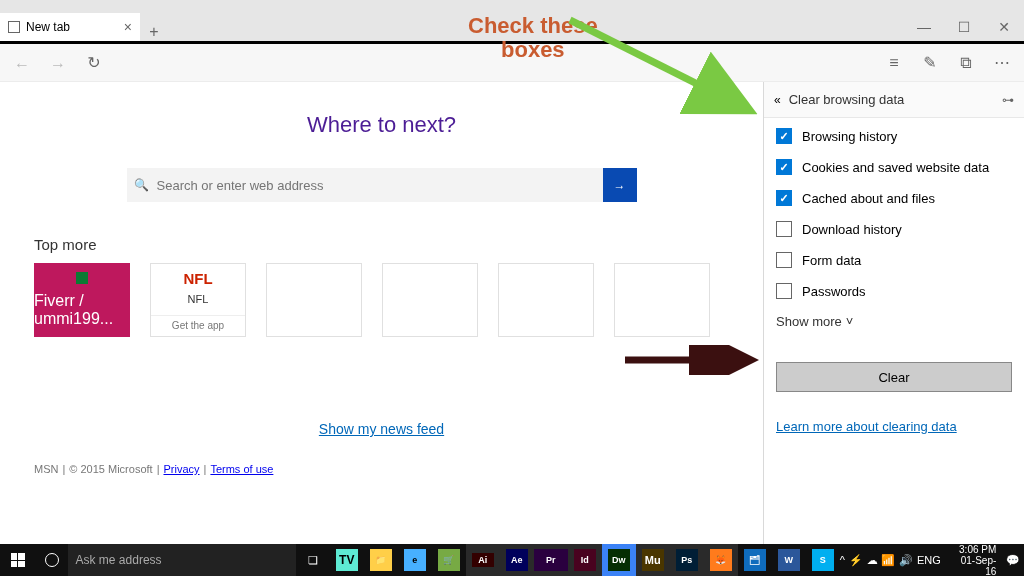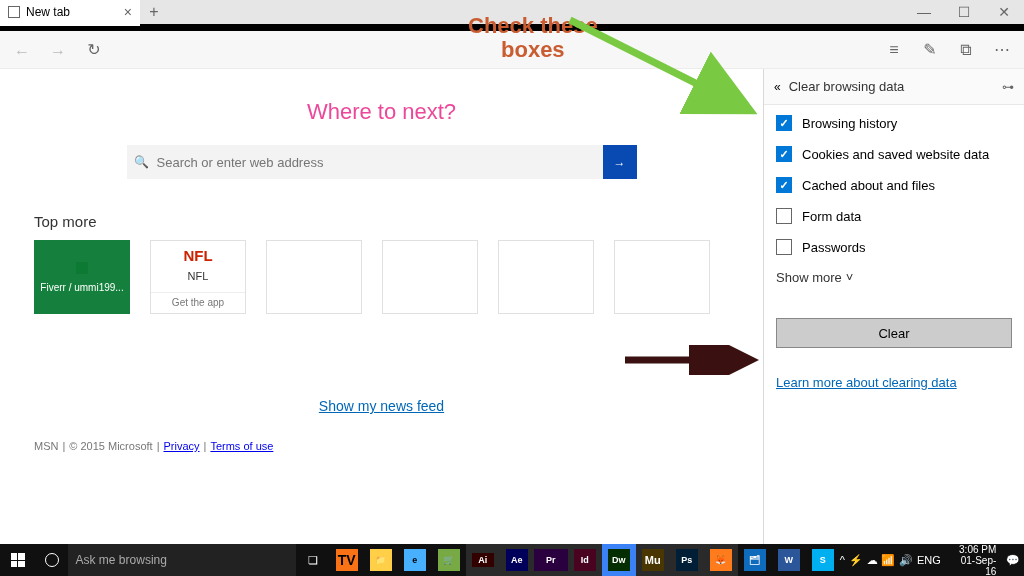--- a/index.html
+++ b/index.html
@@ -1,18 +1,18 @@
 <!DOCTYPE html>
 <html><head>
 <meta charset="utf-8">
 <style>
 *{margin:0;padding:0;box-sizing:border-box;font-family:"Segoe UI",Arial,sans-serif;}
 body{width:1024px;height:576px;overflow:hidden;background:#fff;position:relative;font-size:12px;}
 .window{width:100%;height:544px;background:#fff;display:flex;flex-direction:column;}
-.titlebar{height:31px;background:#e6e6e6;display:flex;align-items:center;border-bottom:7px solid #000000;}
+.titlebar{height:44px;background:#e6e6e6;display:flex;align-items:flex-end;border-bottom:3px solid #000000;}
 .tab{height:28px;background:#fff;padding:0 8px;display:flex;align-items:center;gap:6px;min-width:140px;position:relative;}
 .tab-icon{width:12px;height:12px;border:1px solid #666;}
 .tab-close{margin-left:auto;color:#666;font-size:14px;}
 .newtab-btn{width:28px;text-align:center;color:#666;font-size:16px;}
 .spacer{flex:1;}
 .wbtn{width:40px;height:28px;display:flex;align-items:center;justify-content:center;color:#666;font-size:14px;}
 .toolbar{height:38px;display:flex;align-items:center;padding:0 8px;gap:8px;background:#f7f7f7;border-bottom:1px solid #ececec;}
 .tbtn{width:28px;height:28px;display:flex;align-items:center;justify-content:center;color:#666;font-size:16px;}
 .tbtn.dis{color:#bbb;}
 .content{flex:1;position:relative;background:#fff;}
@@ -21,30 +21,30 @@
 .sp-head .ttl{font-size:13px;color:#333;}
 .pin{margin-left:auto;font-size:12px;color:#666;}
 .sp-body{padding:10px 12px;display:flex;flex-direction:column;gap:15px;font-size:13px;}
 .cb-row{display:flex;align-items:center;gap:10px;}
 .cbox{width:16px;height:16px;border:1px solid #666;display:flex;align-items:center;justify-content:center;}
 .cbox.on{background:#0078d7;border-color:#0078d7;color:#fff;font-size:11px;font-weight:bold;}
 .showmore{color:#333;display:flex;align-items:center;gap:4px;}
 .clear-btn{margin-top:18px;height:30px;background:#ccc;border:1px solid #888;font-size:13px;}
 .learn{color:#0067b8;font-size:13px;margin-top:12px;}
 .main{position:absolute;left:0;right:261px;top:0;bottom:0;padding-top:30px;display:flex;flex-direction:column;align-items:center;}
-.h1{font-size:22px;color:#ec4899;font-weight:400;margin-bottom:20px;}
+.h1{font-size:22px;color:#4c1d95;font-weight:400;margin-bottom:30px;}
 .search{display:flex;align-items:center;width:510px;height:34px;background:#f3f3f3;}
 .search .mag{width:30px;text-align:center;color:#888;}
 .search input{flex:1;border:0;background:transparent;font-size:13px;color:#666;outline:none;}
 .search .go{width:34px;height:34px;background:#094ab2;color:#fff;display:flex;align-items:center;justify-content:center;}
 .top-sites{align-self:flex-start;margin:34px 0 0 34px;}
 .ts-label{font-size:15px;color:#333;margin-bottom:10px;}
 .tiles{display:flex;gap:20px;}
 .tile{width:96px;height:74px;border:1px solid #e0e0e0;background:#fff;}
-.tile.green{background:#15803d;border:0;display:flex;flex-direction:column;align-items:center;justify-content:center;color:#fff;font-size:10px;gap:8px;}
+.tile.green{background:#be185d;border:0;display:flex;flex-direction:column;align-items:center;justify-content:center;color:#fff;font-size:16px;gap:8px;}
 .tile.green .bx{width:12px;height:12px;background:#0c7a33;}
 .tile.nfl{display:flex;flex-direction:column;align-items:center;justify-content:center;gap:6px;}
 .nfl-logo{color:#c20;font-weight:bold;font-size:15px;}
 .nfl-lab{font-size:11px;color:#333;}
 .get{font-size:10px;color:#777;margin-top:4px;border-top:1px solid #eee;width:100%;text-align:center;padding-top:4px;}
 .news{color:#0067b8;font-size:14px;margin-top:84px;}
 .foot{align-self:flex-start;margin:26px 0 0 34px;font-size:11px;color:#777;display:flex;gap:4px;}
 .annotation{position:absolute;color:#c95c30;font-weight:bold;font-size:22px;line-height:1.1;}
 .taskbar{position:absolute;bottom:0;left:0;right:0;height:32px;background:#101010;display:flex;align-items:center;color:#fff;}
 .start{width:36px;height:32px;display:flex;align-items:center;justify-content:center;}
@@ -140,20 +140,24 @@
           <div class="cb-row">
             <span class="cbox on">✓</span>
             <span>Cookies and saved website data</span>
           </div>
           <div class="cb-row">
             <span class="cbox on">✓</span>
             <span>Cached about and files</span>
           </div>
           <div class="cb-row">
             <span class="cbox"></span>
+            <span>Download history</span>
+          </div>
+          <div class="cb-row">
+            <span class="cbox"></span>
             <span>Form data</span>
           </div>
           <div class="cb-row">
             <span class="cbox"></span>
             <span>Passwords</span>
           </div>
           <div class="showmore">Show more <span>˅</span></div>
           <button class="clear-btn">Clear</button>
           <a class="learn" href="#">Learn more about clearing data</a>
         </div>
@@ -188,26 +192,26 @@
         <span></span>
         <span></span>
         <span></span>
         <span></span>
       </div>
     </div>
   <div class="cortana">
       <div class="circ"></div>
     </div>
   <div class="cort-input">
-      <span>Ask me browsing</span>
+      <span>Ask me address</span>
     </div>
   <div class="ticon">❏</div>
   <div class="taskicons" id="ticons">
       <div class="ticon">
-        <span style="background:#f97316;width:22px;height:22px;display:flex;align-items:center;justify-content:center;font-size:14px;font-weight:bold;color:#000;">TV</span>
+        <span style="background:#5eead4;width:22px;height:22px;display:flex;align-items:center;justify-content:center;font-size:12px;font-weight:bold;color:#000;">TV</span>
       </div>
       <div class="ticon">
         <span style="background:#ffcf48;width:22px;height:22px;display:flex;align-items:center;justify-content:center;font-size:9px;font-weight:bold;color:#000;">📁</span>
       </div>
       <div class="ticon">
         <span style="background:#47b0ff;width:22px;height:22px;display:flex;align-items:center;justify-content:center;font-size:9px;font-weight:bold;color:#000;">e</span>
       </div>
       <div class="ticon">
         <span style="background:#7a4;width:22px;height:22px;display:flex;align-items:center;justify-content:center;font-size:9px;font-weight:bold;color:#000;">🛒</span>
       </div>

